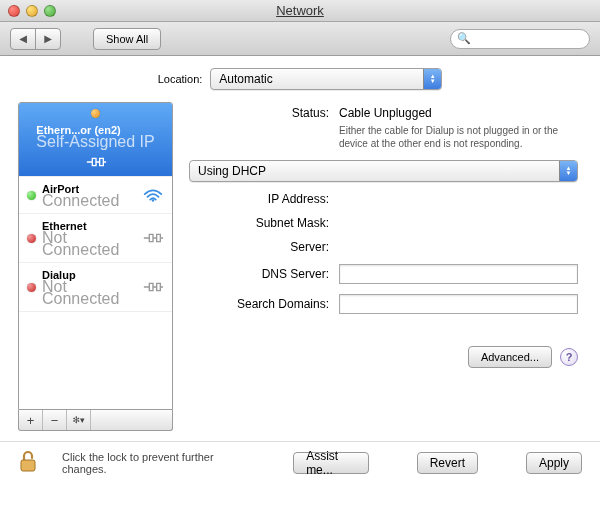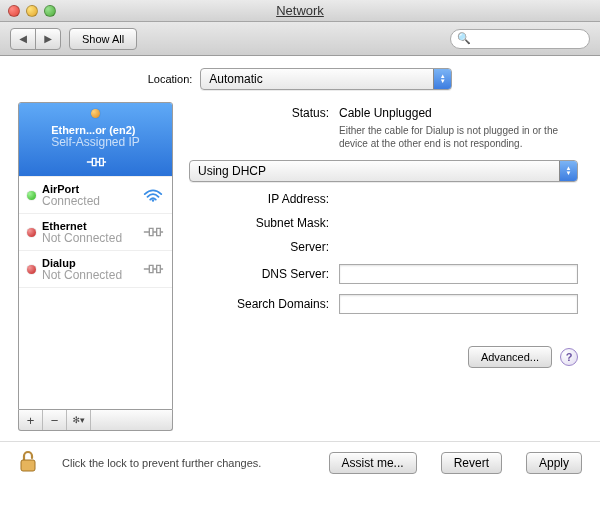--- a/index.html
+++ b/index.html
@@ -53,20 +53,21 @@
   .nav-btn.right { border-radius: 0 4px 4px 0; margin-left: -1px; }
   .btn {
     height: 22px;
     padding: 0 12px;
     background: linear-gradient(#fdfdfd,#dcdcdc);
     border: 1px solid #999;
     border-radius: 4px;
     font-size: 11px;
     display: flex; align-items: center;
     box-shadow: 0 1px 0 rgba(255,255,255,.6) inset;
+    margin-left: 24px;
   }
   .search {
     margin-left: auto;
     width: 140px; height: 20px;
     border: 1px solid #aaa;
     border-radius: 10px;
     display: flex; align-items: center;
     padding: 0 6px;
     background: #fff;
     font-size: 11px; color: #888;
@@ -123,21 +124,21 @@
   }
   .side-item .dot {
     width: 9px; height: 9px; border-radius: 50%;
     box-shadow: 0 0 1px rgba(0,0,0,.5);
   }
   .dot.green { background: radial-gradient(circle at 30% 30%, #a1f398, #2fb51e);}
   .dot.red { background: radial-gradient(circle at 30% 30%, #f39898, #c42323);}
   .dot.orange { background: radial-gradient(circle at 30% 30%, #ffd27a, #e08a1a);}
   .side-text { flex: 1; line-height: 12px; }
   .side-name { font-size: 11px; font-weight: bold; }
-  .side-sub { font-size: 12px; opacity: .8; }
+  .side-sub { font-size: 16px; opacity: .8; }
   .side-item.sel .side-sub { color: rgba(255,255,255,.9); }
   .side-item:not(.sel) .side-sub { color: #888; }
   .side-icon {
     width: 22px; height: 16px;
     display: flex; align-items: center; justify-content: center;
   }
   .side-icon svg { width: 22px; height: 16px; }
   .sb-buttons {
     display: flex;
     border: 1px solid #9c9c9c; border-top: none;
@@ -222,21 +223,21 @@
   <div class="btn">Show All</div>
   <div class="search">
     <span style="margin-right:4px;color:#aaa;">🔍</span>
   </div>
 </div>
 
 <div class="body">
 
   <div class="location-row">
     <div class="label-r">Location:</div>
-    <div class="select" style="width:252px">
+    <div class="select" style="width:232px">
       <span>Automatic</span>
       <div class="arrows">▲<br>▼</div>
     </div>
   </div>
 
   <div class="cols">
 
     <div class="sidebar-wrap">
       <div class="sidebar">
 

